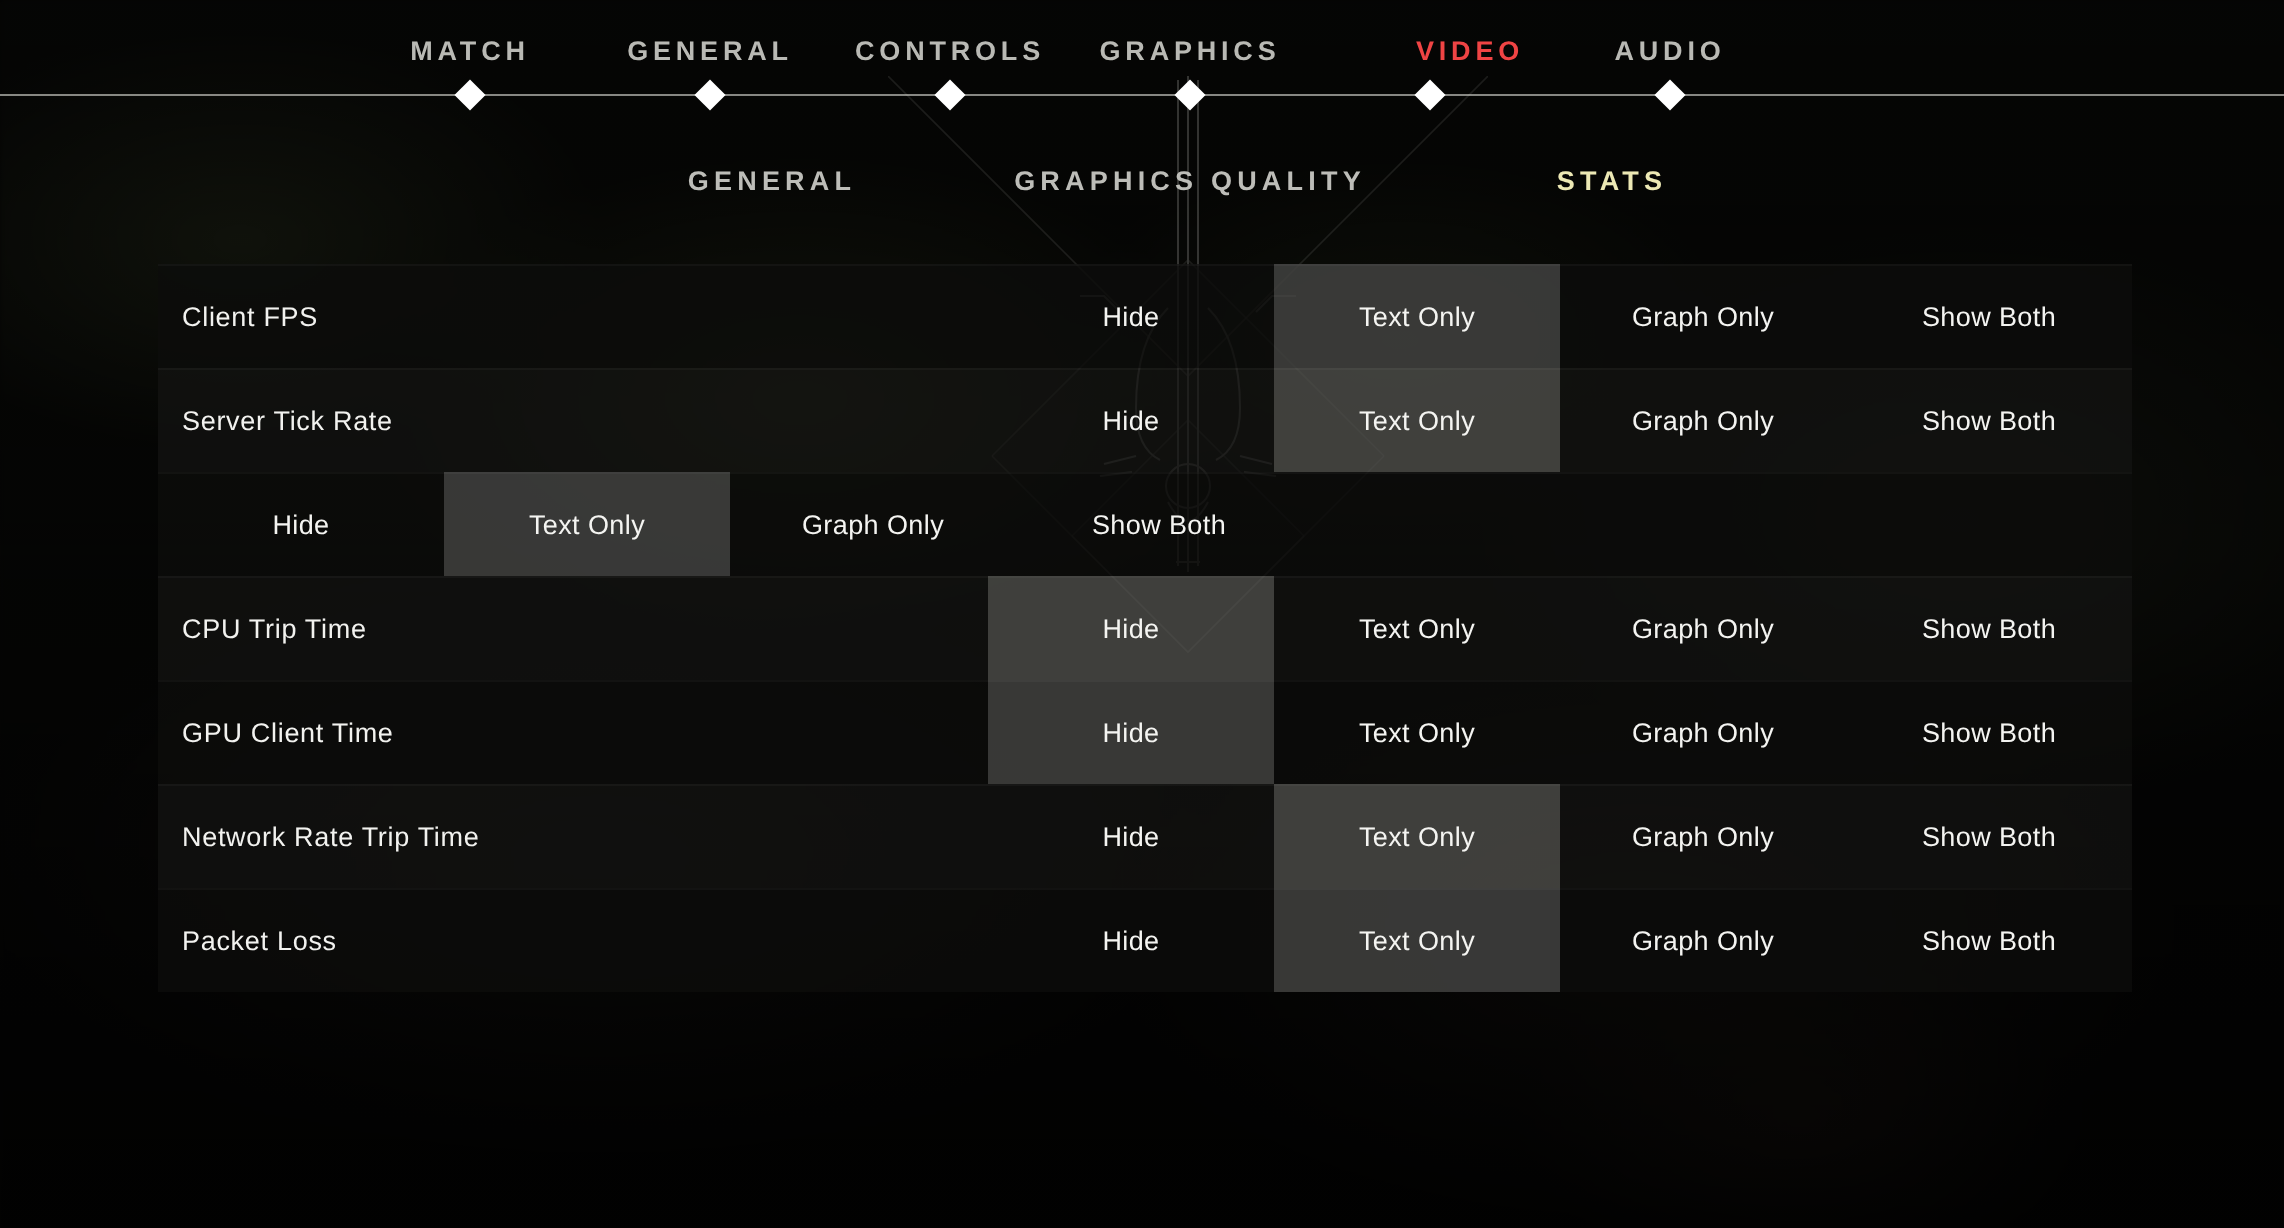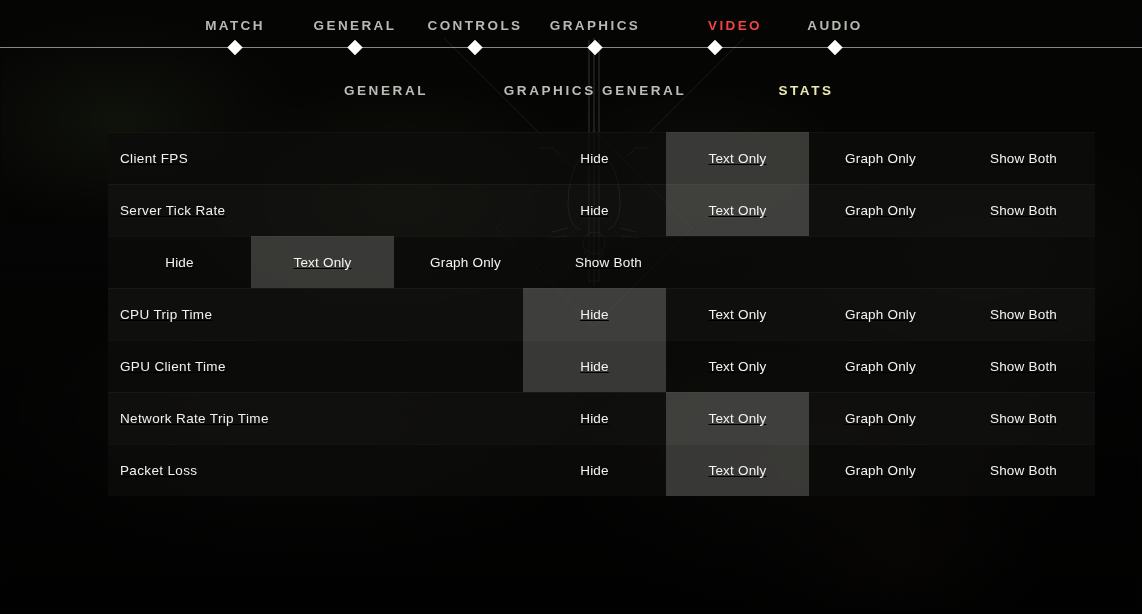--- a/index.html
+++ b/index.html
@@ -99,23 +99,22 @@
     color:#bdbdb8;
     white-space:nowrap;
     cursor:pointer;
     top:5px;
   }
   .subtab.active { color:#ece8b4; }
 
   
   .table {
     position:absolute;
-    left:108px; top:132px;
+    left:79px; top:132px;
     width:987px;
-    text-decoration:underline;
   }
   .row {
     position:relative;
     display:flex;
     height:52px;
     align-items:stretch;
   }
   .row.even { background:rgba(12,12,11,0.80); }
   .row.odd  { background:rgba(20,20,19,0.68); }
 
@@ -202,21 +201,21 @@
   <div class="nav-diamond" style="left: 235px;"></div>
       <div class="nav-diamond" style="left: 355px;"></div>
       <div class="nav-diamond" style="left: 475px;"></div>
       <div class="nav-diamond" style="left: 595px;"></div>
       <div class="nav-diamond" style="left: 715px;"></div>
       <div class="nav-diamond" style="left: 835px;"></div>
     </div>
 
   <div class="subtabs">
       <div class="subtab" style="left: 386px;">GENERAL</div>
-      <div class="subtab" style="left: 595px;">GRAPHICS GENERAL</div>
+      <div class="subtab" style="left: 595px;">GRAPHICS QUALITY</div>
       <div class="subtab active" style="left: 806px;">STATS</div>
     </div>
 
   <div class="table">
       <div class="row even">
         <div class="row-label">Client FPS</div>
         <div class="opt">Hide</div>
         <div class="opt selected">Text Only</div>
         <div class="opt">Graph Only</div>
         <div class="opt">Show Both</div>

